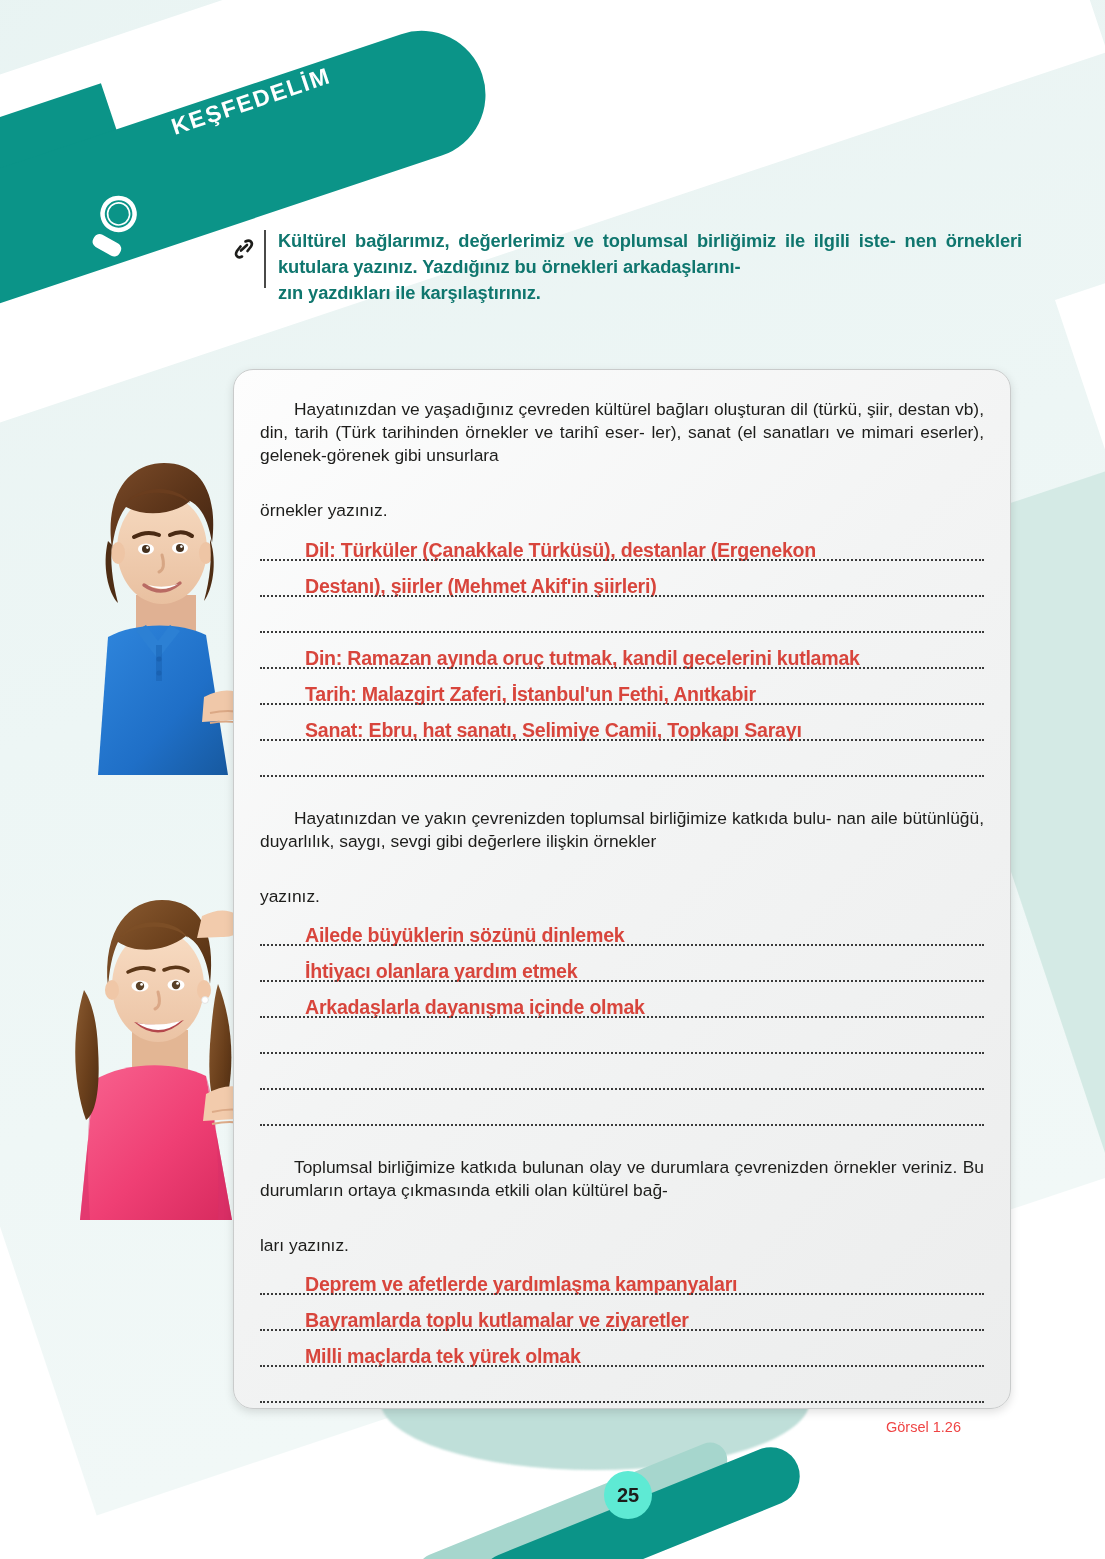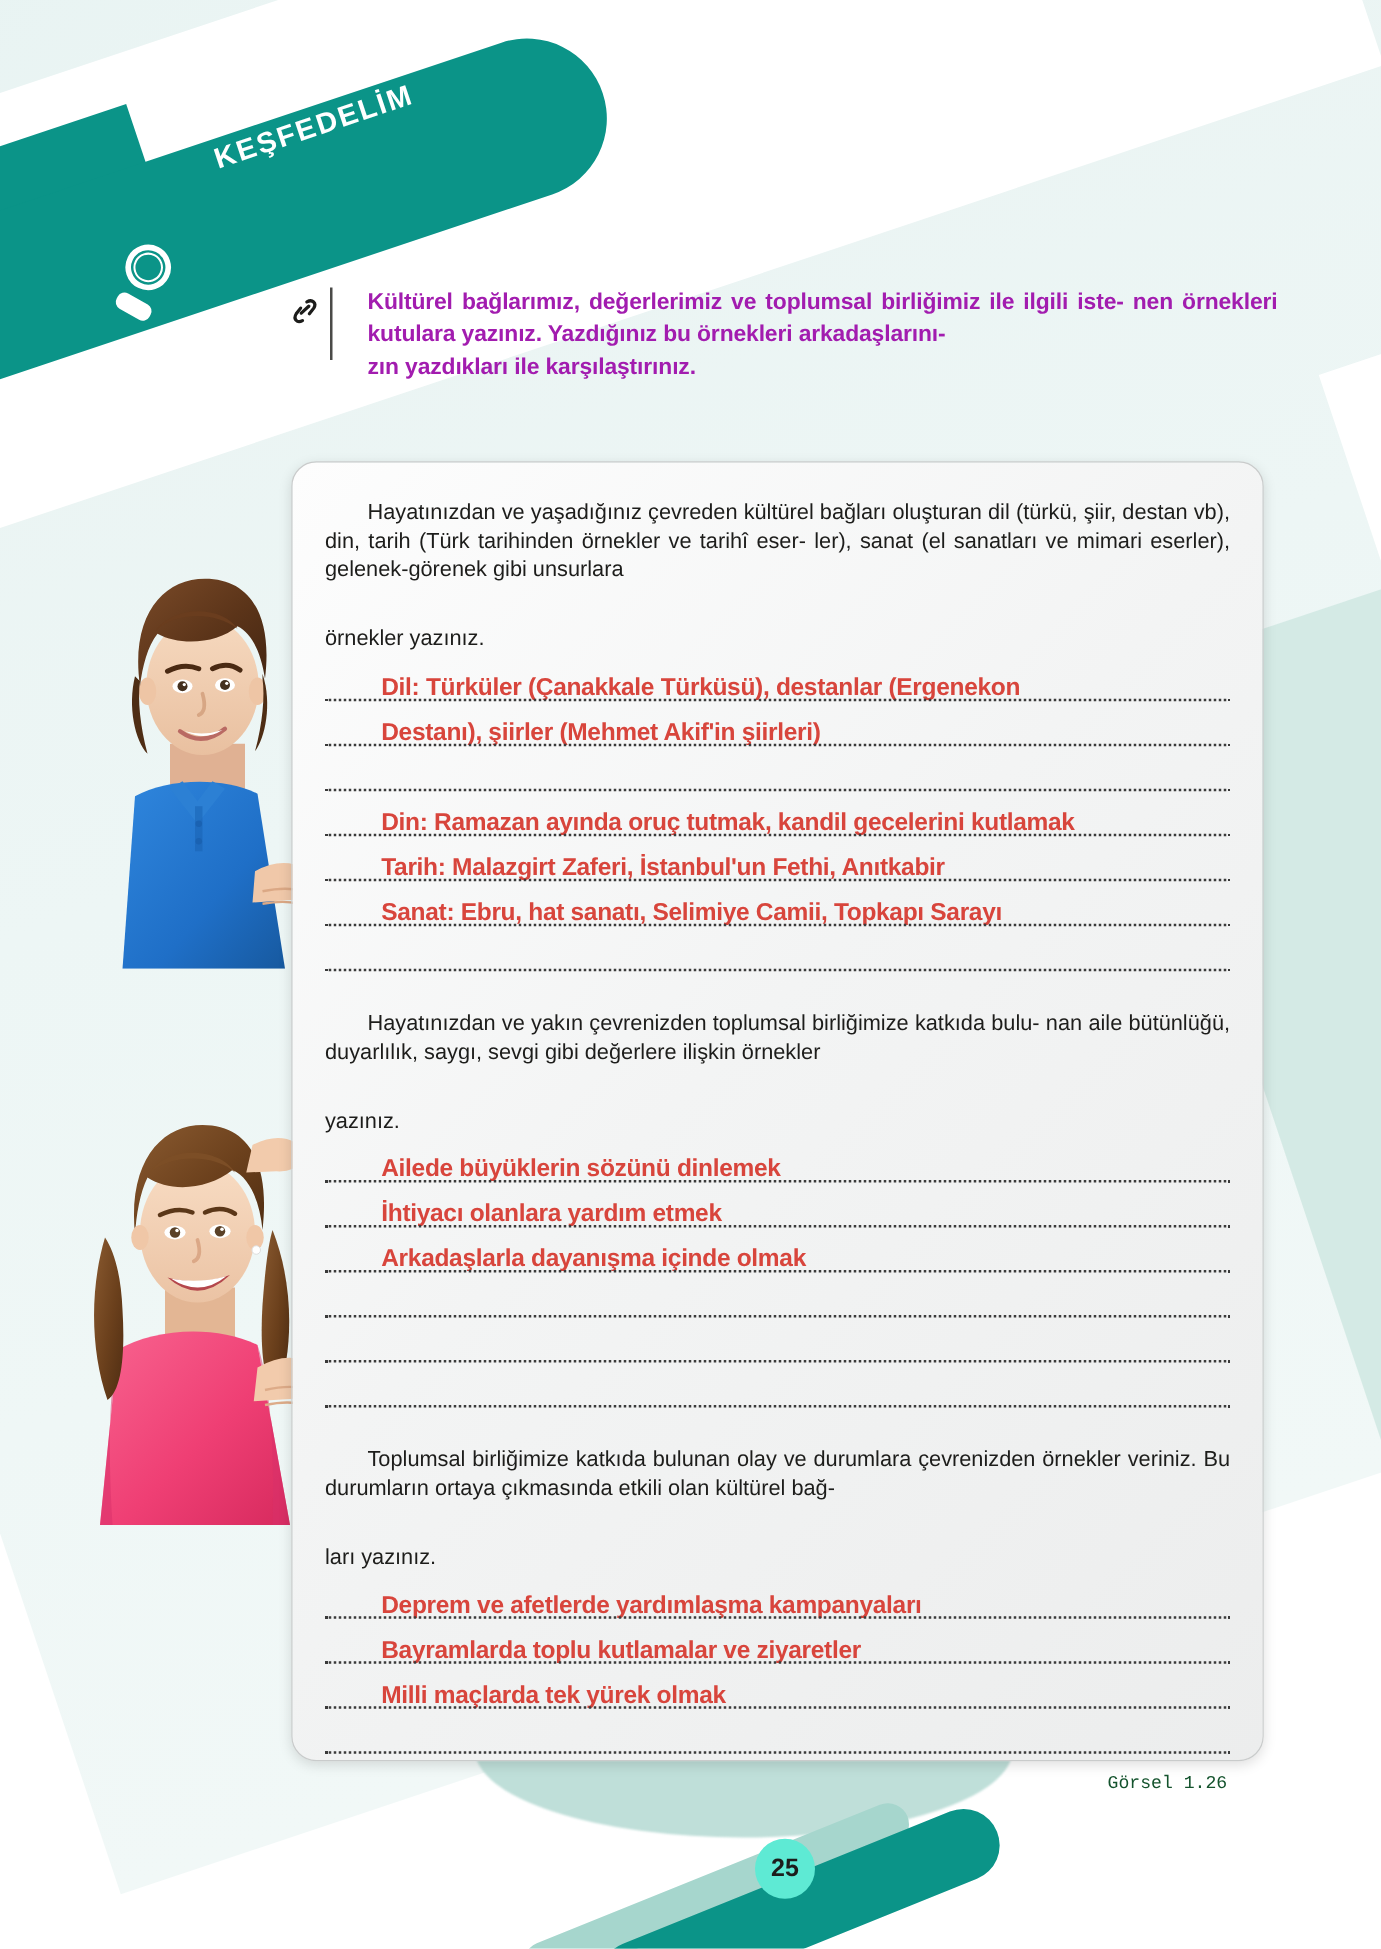--- a/index.html
+++ b/index.html
@@ -131,24 +131,23 @@
     background: #4a4a48;
     margin: 2px 12px 6px 6px;
     align-self: stretch;
     max-height: 58px;
   }
   .instr-text {
     flex: 1;
     font-size: 18.3px;
     font-weight: bold;
     line-height: 1.42;
-    color: #a21caf;
+    color: #0f766e;
     text-align: justify;
     letter-spacing: -0.1px;
-    margin-left: 16px;
   }
   .instr-text .lastline { display: block; text-align: left; }
 
   
   .worksheet {
     position: absolute;
     left: 233px; top: 369px;
     width: 778px; height: 1040px;
     background: linear-gradient(135deg,#fdfdfd 0%, #f3f4f4 45%, #eceded 100%);
     border: 1px solid #c9cbcb;
@@ -191,23 +190,22 @@
     letter-spacing: -0.25px;
     background: transparent;
     margin-left: 39px;
   }
   .gap-md { height: 26px; }
 
   .caption {
     position: absolute;
     left: 886px; top: 1419px;
     font-size: 14.5px;
-    color: #14532d;
+    color: #ef4444;
     z-index: 13;
-    font-family: Liberation Mono, monospace;
   }
 
   
   .kid {
     position: absolute;
     z-index: 11;
   }
   .kid svg { display: block; }
 
   

